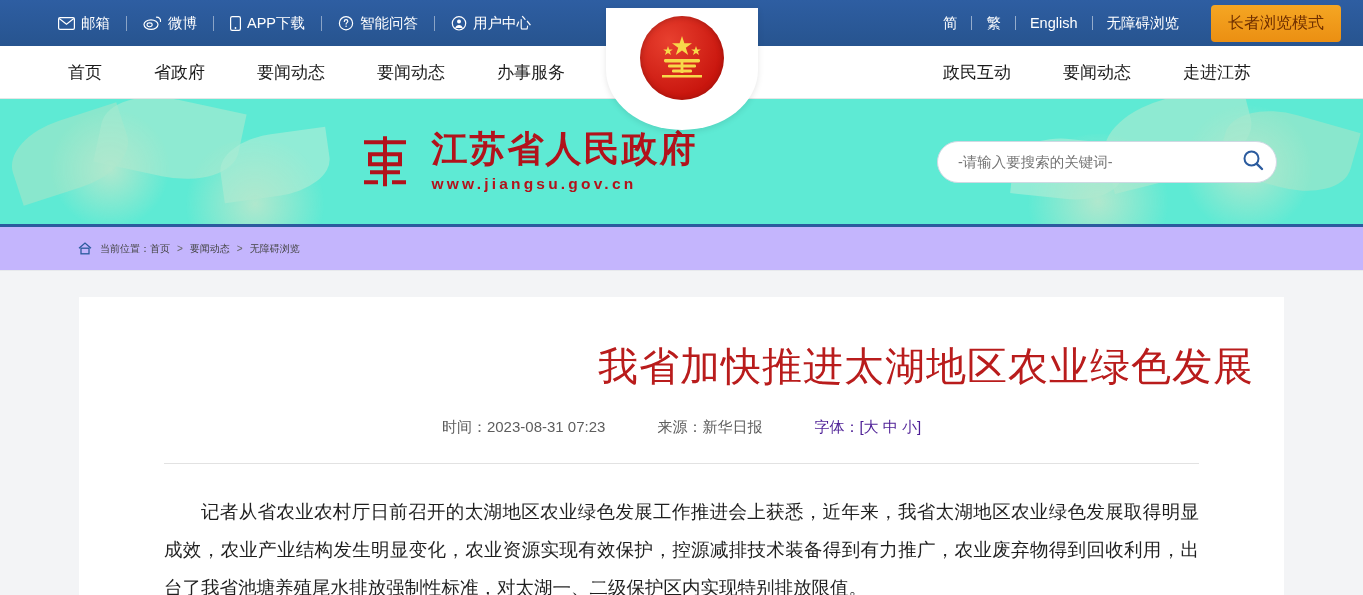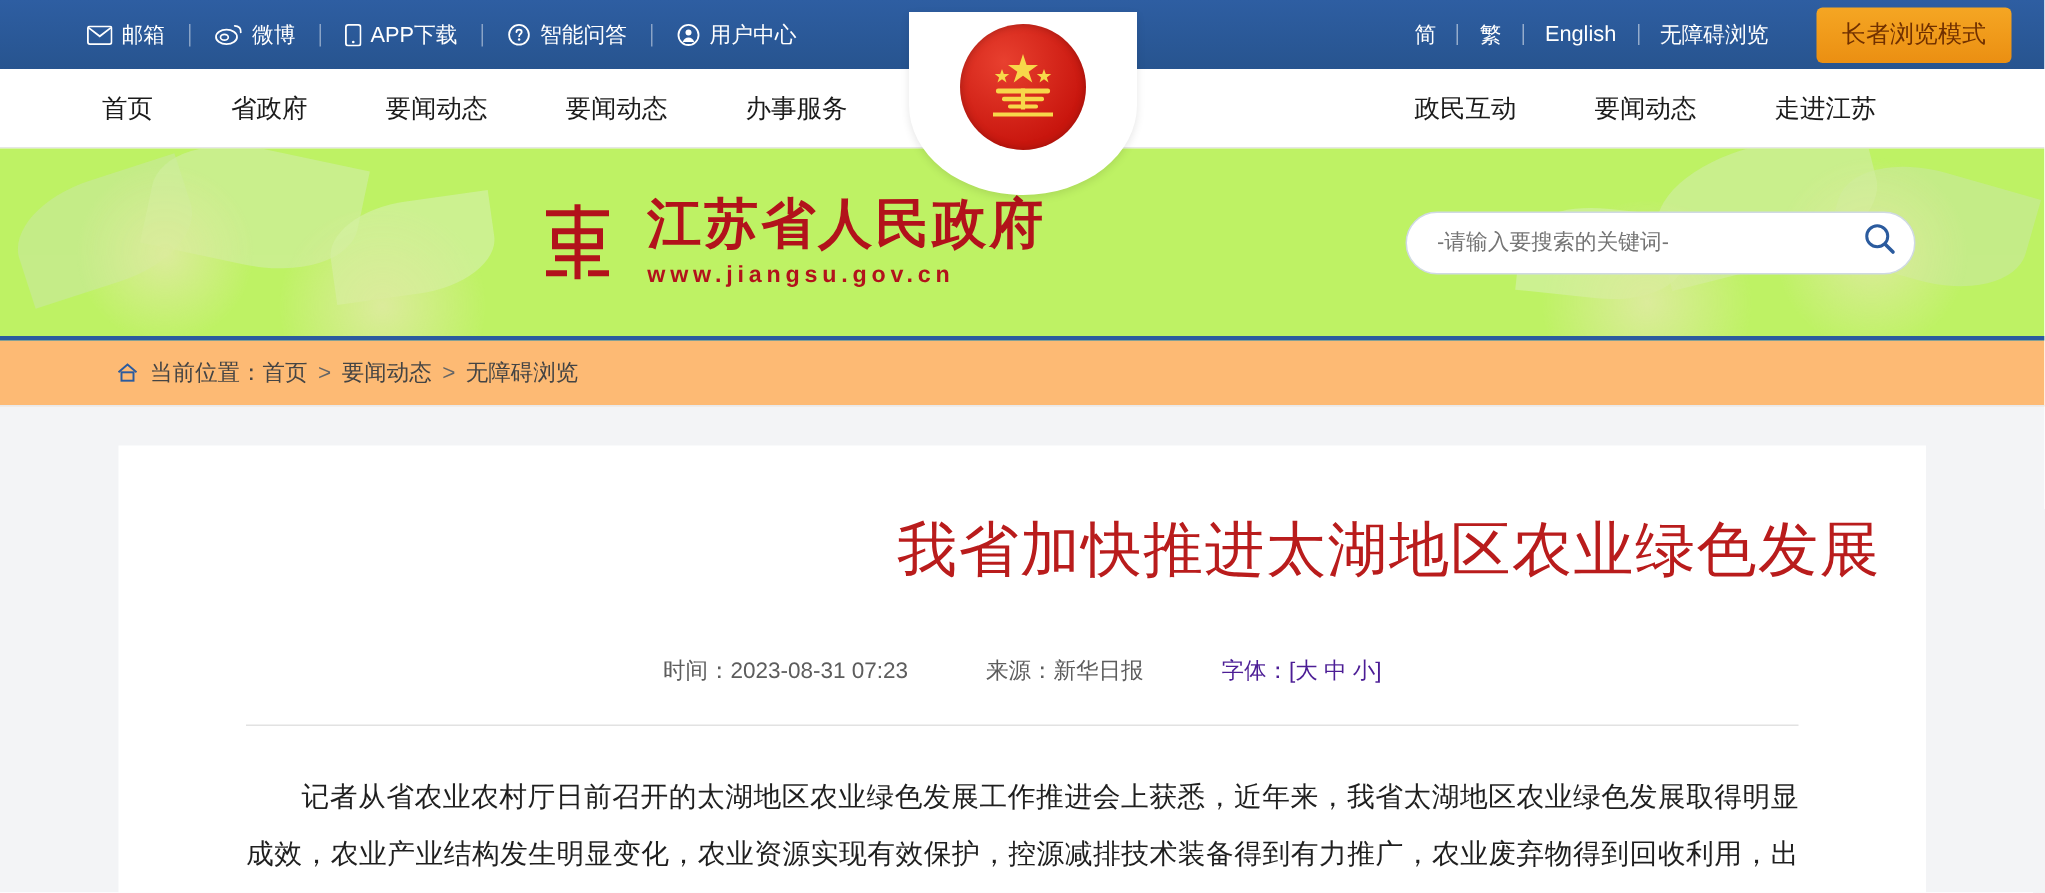--- a/index.html
+++ b/index.html
@@ -110,21 +110,21 @@
     background: radial-gradient(circle at 35% 30%, #e8402f, #c9160e 70%);
     box-shadow: inset 0 0 6px rgba(0,0,0,0.25);
     display: flex; align-items: center; justify-content: center;
   }
   .emblem-circle svg { display: block; }
 
   
   .banner {
     height: 128px;
     position: relative;
-    background: #bef264;
+    background: #5eead4;
     overflow: hidden;
     border-bottom: 3px solid #2b5b9e;
   }
   .banner-bg-left, .banner-bg-right {
     position: absolute;
     top: -20px;
     width: 420px; height: 190px;
     opacity: 0.55;
   }
   .banner-bg-left { left: -10px; }
@@ -196,25 +196,25 @@
   }
   .search-btn {
     width: 34px; height: 34px;
     display: flex; align-items: center; justify-content: center;
     cursor: pointer;
   }
 
   
   .crumb {
     height: 44px;
-    background: #fdba74;
+    background: #c4b5fd;
     display: flex;
     align-items: center;
     padding-left: 78px;
-    font-size: 15px;
+    font-size: 10px;
     color: #444;
     border-bottom: 1px solid #e7e9ec;
   }
   .crumb .home-ico { margin-right: 8px; display: flex; }
   .crumb a { color: #444; text-decoration: none; }
   .crumb .sep { margin: 0 7px; color: #666; }
 
   
   .page-wrap {
     background: #f3f4f6;
@@ -234,21 +234,21 @@
     font-size: 40px;
     color: #b91c1c;
     font-weight: normal;
     letter-spacing: 1px;
   }
   .meta {
     display: flex;
     justify-content: center;
     align-items: center;
     gap: 52px;
-    margin-top: 44px;
+    margin-top: 24px;
     font-size: 15px;
     color: #5d5d5d;
   }
   .meta-fonts { color: #4c1d95; }
   .divider {
     margin: 26px auto 0 auto;
     width: 1035px;
     border-top: 1px solid #e2e2e2;
   }
   .body-text {

